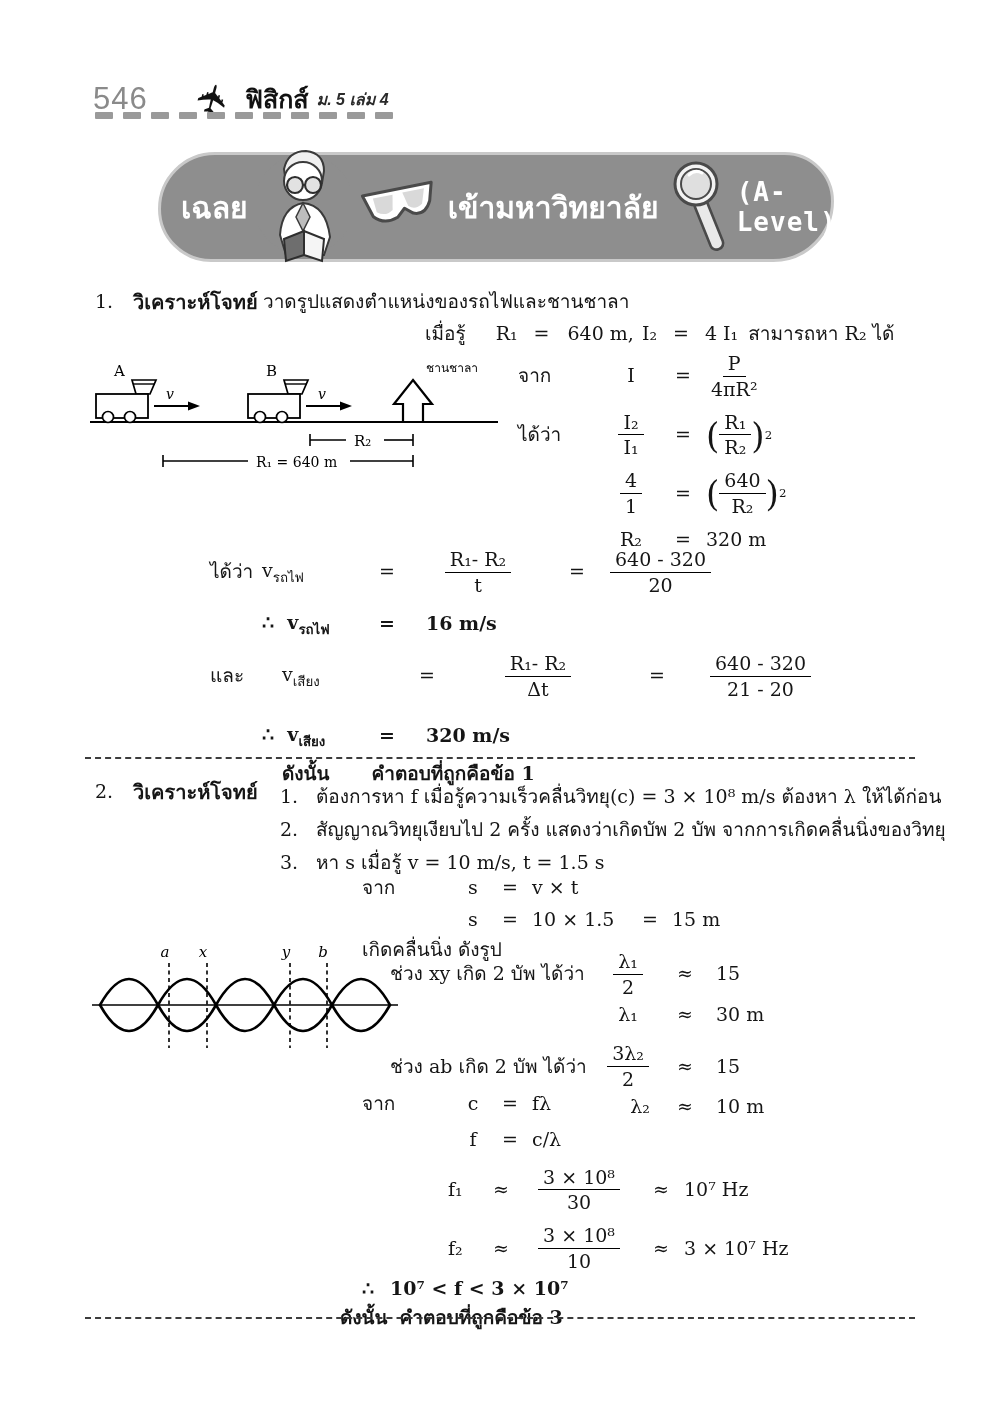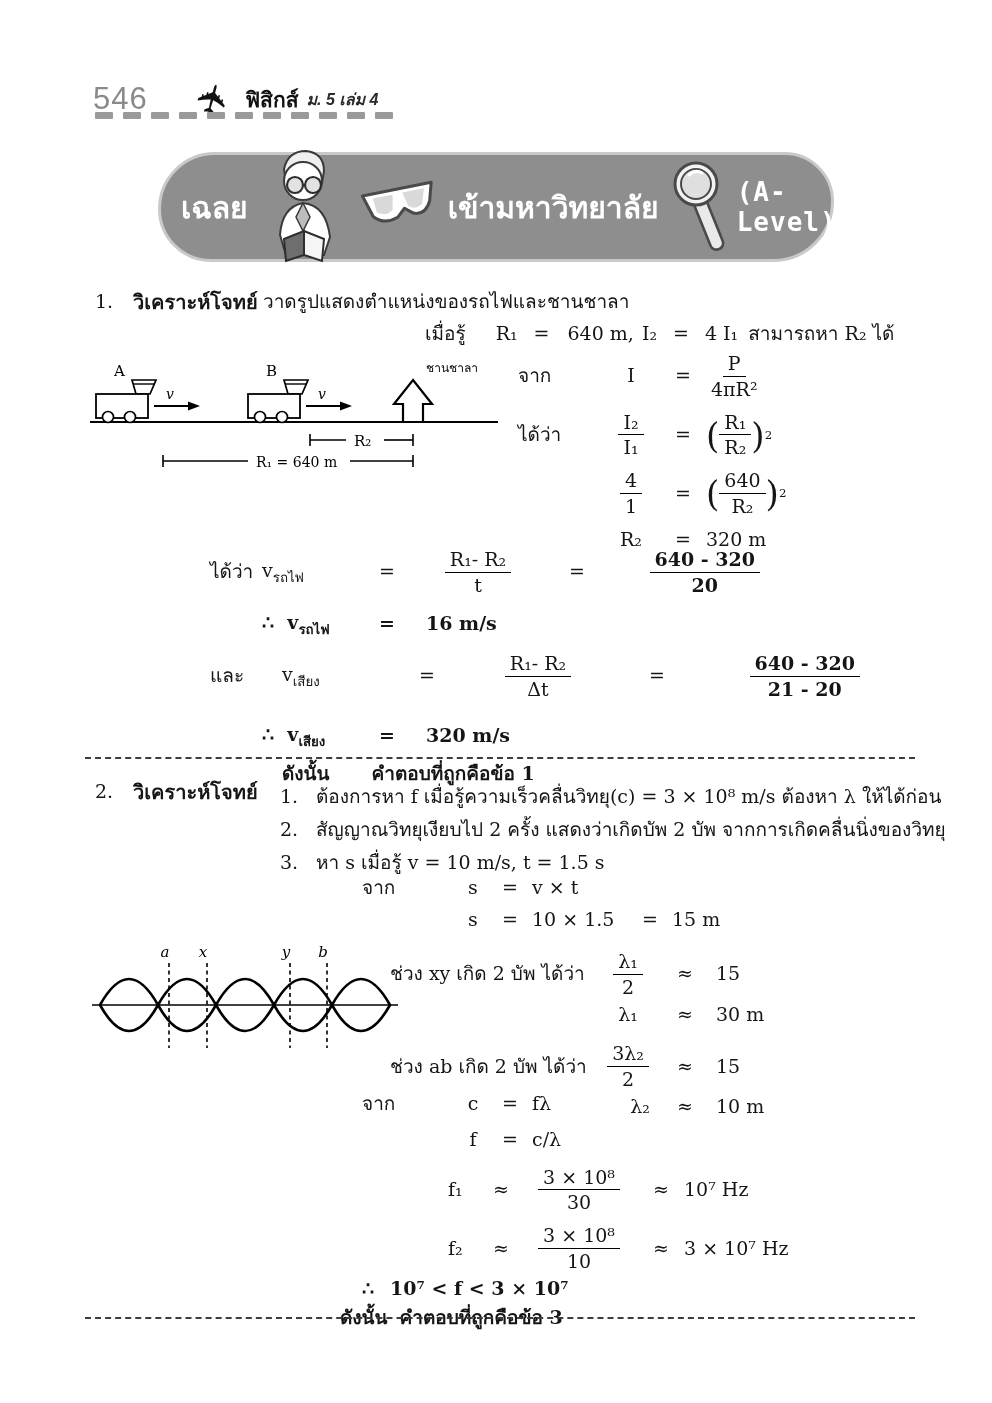--- a/index.html
+++ b/index.html
@@ -2,21 +2,21 @@
 <html><head>
 <meta charset="utf-8">
 <style>
   html,body{margin:0;padding:0;}
   body{background:#ffffff;width:992px;height:1403px;position:relative;
        font-family:"DejaVu Serif","Liberation Serif",serif;color:#151515;}
   .abs{position:absolute;}
   
   .pagenum{font-family:"Liberation Sans","DejaVu Sans",sans-serif;font-size:31px;font-weight:400;color:#8a8a8a;letter-spacing:1px;}
   .plane{font-size:40px;color:#111;display:inline-block;transform:rotate(-75deg);}
-  .title-bold{font-family:"Liberation Sans","DejaVu Sans",sans-serif;font-size:21px;font-weight:800;color:#111;}
+  .title-bold{font-family:"Liberation Sans","DejaVu Sans",sans-serif;font-size:25px;font-weight:800;color:#111;}
   .title-rest{font-family:"Liberation Sans","DejaVu Sans",sans-serif;font-size:16px;font-style:italic;font-weight:600;color:#2b2b2b;margin-left:8px;}
   .dashrow{display:flex;gap:10px;}
   .dashrow i{display:block;width:18px;height:7px;background:#9a9a9a;border-radius:1px;}
   
   .banner{left:158px;top:152px;width:676px;height:110px;background:#8e8e8e;
           border:3px solid #c9c9c9;border-radius:60px 52px 64px 56px;
           display:flex;align-items:center;padding:0 10px 0 20px;box-sizing:border-box;gap:10px;}
   .banner .bw{color:#ffffff;font-weight:800;font-size:30px;white-space:nowrap;
               font-family:"Liberation Sans","DejaVu Sans",sans-serif;}
   .banner .lvl{color:#ffffff;font-weight:600;font-size:26px;letter-spacing:1px;
@@ -38,21 +38,21 @@
   
   .row{display:flex;align-items:center;}
   .cl{width:84px;flex:none;}
   .cm{width:58px;flex:none;display:flex;justify-content:center;}
   .cr{width:46px;flex:none;display:flex;justify-content:center;}
   .sl{width:52px;flex:none;}
   .sv{width:100px;flex:none;}
   .sr{width:50px;flex:none;display:flex;justify-content:center;}
   .sf{width:132px;flex:none;display:flex;justify-content:center;}
   .sr2{width:66px;flex:none;display:flex;justify-content:center;}
-  .sf2{width:150px;flex:none;display:flex;justify-content:flex-end;font-weight:bold;}
+  .sf2{width:150px;flex:none;display:flex;justify-content:flex-start;}
   .dashline{position:absolute;left:85px;width:830px;height:0;border-top:2px dashed #3c3c3c;}
   .pts .prow{display:flex;line-height:33px;}
   .pts .pn{width:36px;flex:none;}
   svg text{font-family:"DejaVu Serif","Liberation Serif",serif;}
 </style>
 </head>
 <body>
 
 <div class="abs" style="left:93px;top:76px;">
   <div style="display:flex;align-items:center;">
@@ -315,20 +315,23 @@
     <span>v × t</span>
   </div>
   <div class="row" style="margin-bottom:6px;">
     <span style="width:96px;"></span>
     <span style="width:30px;text-align:center;">s</span>
     <span style="width:44px;text-align:center;">=</span>
     <span style="width:96px;">10 × 1.5</span>
     <span style="width:44px;text-align:center;">=</span>
     <span>15 m</span>
   </div>
+  <div class="row">
+    <span>เกิดคลื่นนิ่ง ดังรูป</span>
+  </div>
 </div>
 
 <div class="abs" style="left:90px;top:942px;">
   <svg width="310" height="112" viewBox="0 0 310 112">
     <text x="75" y="15" font-size="15" font-style="italic" text-anchor="middle">a</text>
     <text x="113" y="15" font-size="15" font-style="italic" text-anchor="middle">x</text>
     <text x="196" y="15" font-size="15" font-style="italic" text-anchor="middle">y</text>
     <text x="233" y="15" font-size="15" font-style="italic" text-anchor="middle">b</text>
     <line x1="2" y1="63" x2="308" y2="63" stroke="#000" stroke-width="1.6"></line>
     <g fill="none" stroke="#000" stroke-width="2.6">

